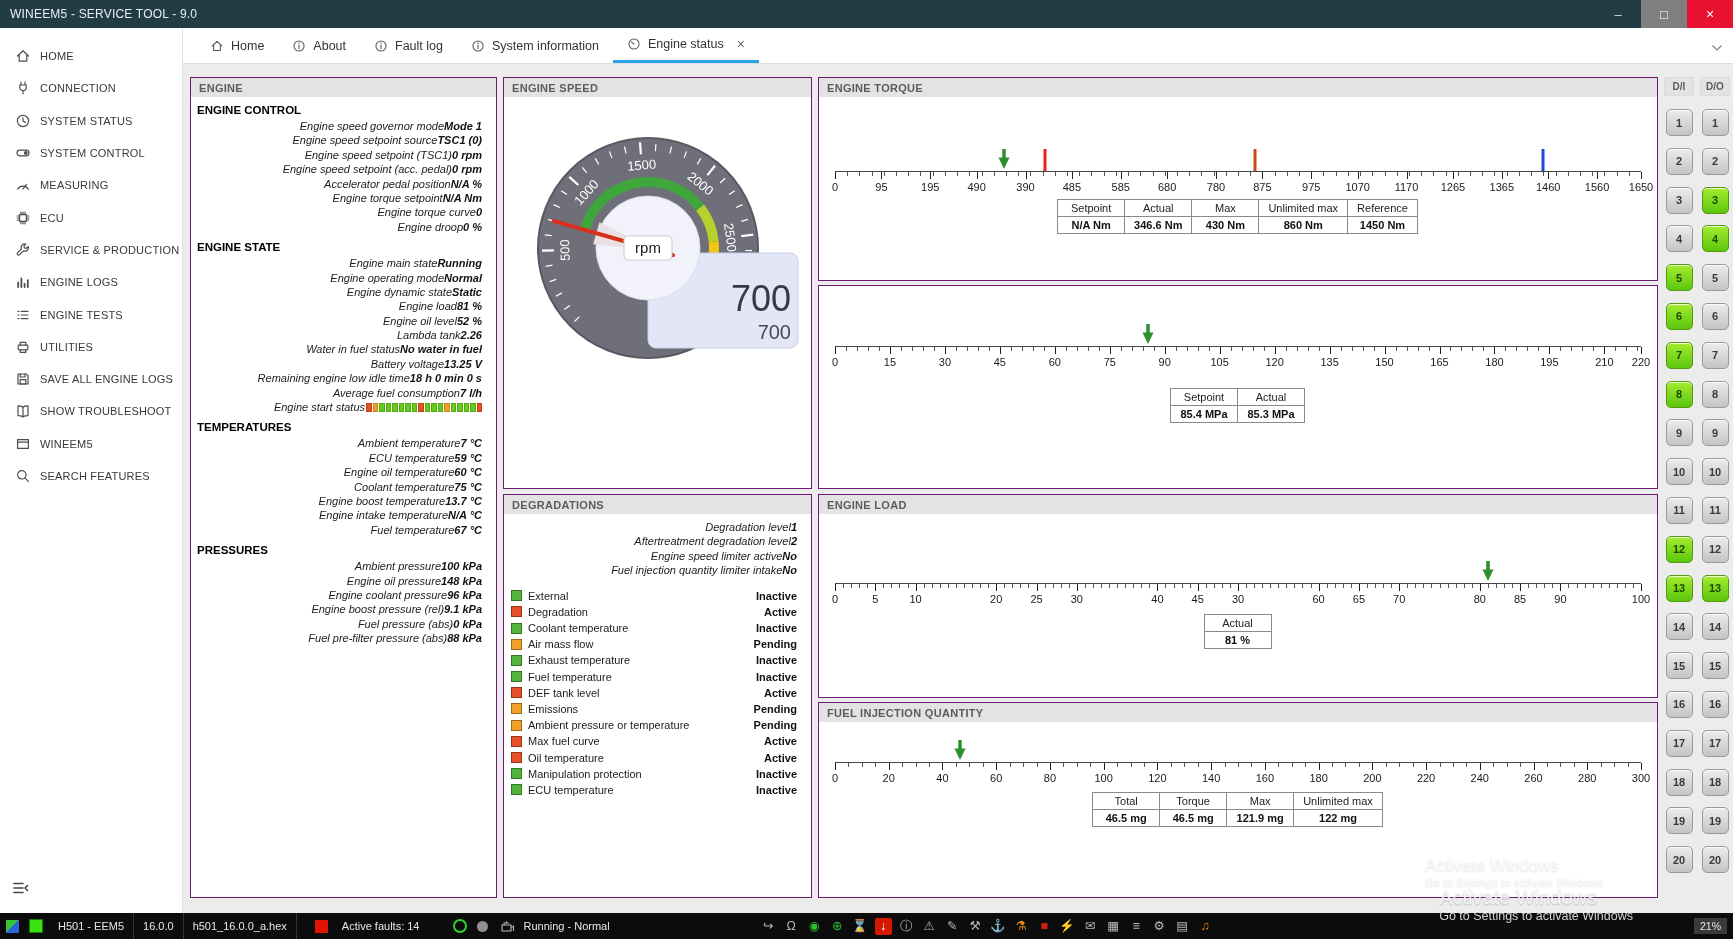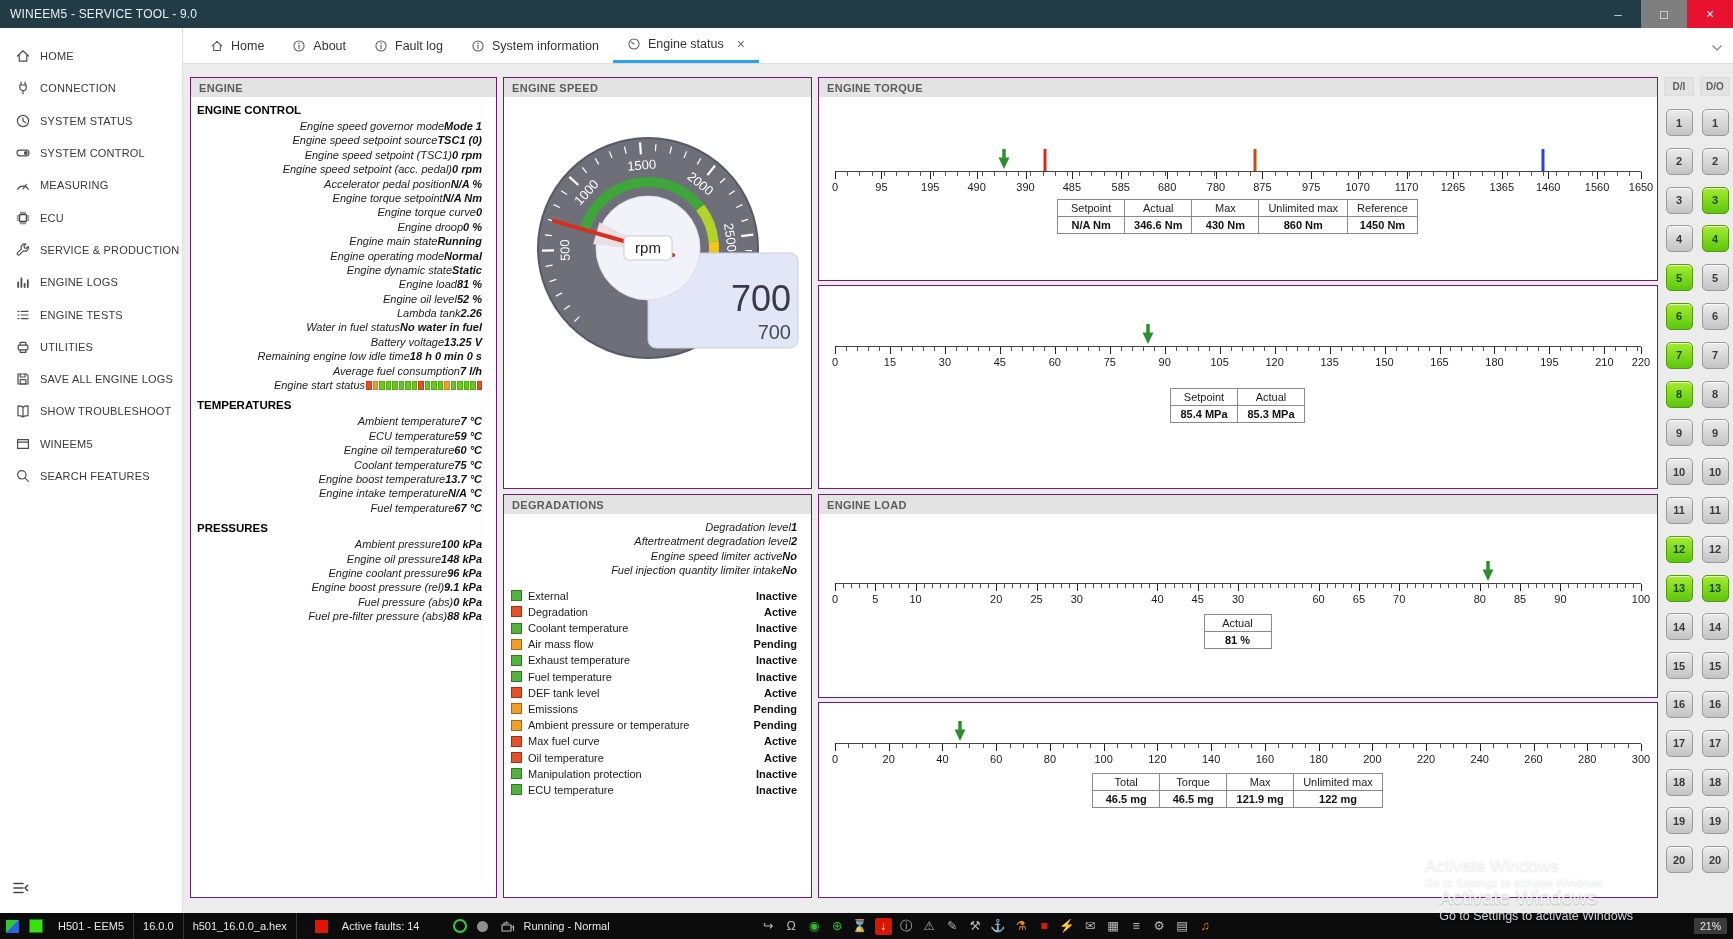--- a/index.html
+++ b/index.html
@@ -285,20 +285,21 @@
           </div>
           <div class="kv">
             <span class="kv-l">Engine torque curve</span>
             <span class="kv-v">0</span>
           </div>
           <div class="kv">
             <span class="kv-l">Engine droop</span>
             <span class="kv-v">0 %</span>
           </div>
       </div>
+      <div class="sect">ENGINE STATE</div>
       <div>
         <div class="kv">
             <span class="kv-l">Engine main state</span>
             <span class="kv-v">Running</span>
           </div>
           <div class="kv">
             <span class="kv-l">Engine operating mode</span>
             <span class="kv-v">Normal</span>
           </div>
           <div class="kv">
@@ -987,20 +988,21 @@
       <div class="vtable" style="margin-top:5px;">
         <div class="vt-col">
             <span class="vt-cell vt-h">Actual</span>
             <span class="vt-cell vt-v">81 %</span>
           </div>
       </div>
     </div>
   </div>
 
   <div class="panel" style="left:636px;top:639px;width:840px;height:196px;">
+    <div class="phead">FUEL INJECTION QUANTITY</div>
     <div class="pbody">
       <div class="scale mt22">
           <div class="sc-line"></div>
           <i class="sc-tick" style="left:0.000%;height:4px"></i>
           <i class="sc-tick" style="left:1.667%;height:4px"></i>
           <i class="sc-tick" style="left:3.333%;height:4px"></i>
           <i class="sc-tick" style="left:5.000%;height:4px"></i>
           <i class="sc-tick" style="left:6.667%;height:4px"></i>
           <i class="sc-tick" style="left:8.333%;height:4px"></i>
           <i class="sc-tick" style="left:10.000%;height:4px"></i>

